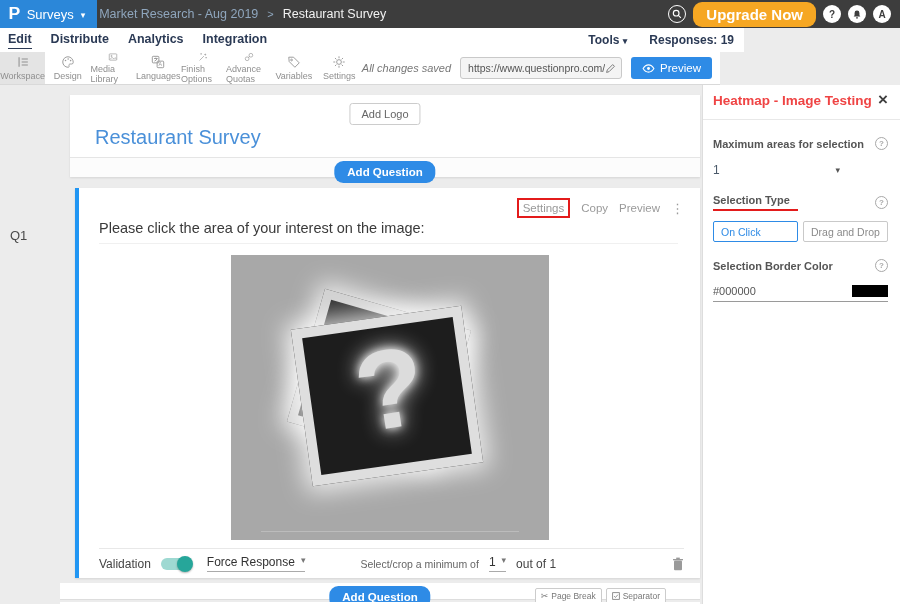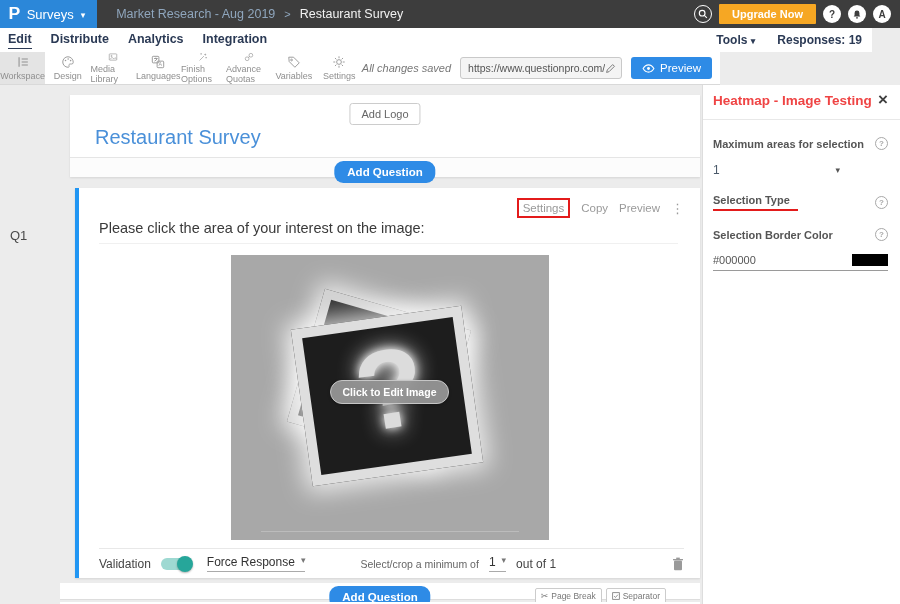--- a/index.html
+++ b/index.html
@@ -12,31 +12,31 @@
     color:#333;
   }
   svg { display:block; }
 
   
   .topbar { position:absolute; top:0; left:0; width:900px; height:28px; background:#3d3d3d; display:flex; align-items:center; z-index:30; }
   .logo-area { background:#2b87d9; height:28px; display:flex; align-items:center; padding:0 12px 0 9px; gap:7px; cursor:pointer; }
   .logo-p { color:#fff; font-size:16px; font-weight:bold; transform:scaleX(1.1); }
   .product-name { color:#fff; font-size:13px; }
   .logo-caret { color:#fff; font-size:9px; margin-top:1px; }
-  .breadcrumb { display:flex; align-items:center; gap:9px; margin-left:19px; font-size:12.5px; }
+  .breadcrumb { display:flex; align-items:center; gap:9px; margin-left:2px; font-size:12.5px; }
   .crumb-parent { color:#8fa6bd; cursor:pointer; }
   .crumb-sep { color:#8fa6bd; font-size:11px; }
   .crumb-current { color:#f2f2f2; }
   .topbar-right { margin-left:auto; display:flex; align-items:center; gap:7px; padding-right:9px; }
   .circle-outline { width:18px; height:18px; border:1.5px solid #fff; border-radius:50%; display:flex; align-items:center; justify-content:center; cursor:pointer; }
   .circle-solid { width:18px; height:18px; background:#fff; border-radius:50%; display:flex; align-items:center; justify-content:center; color:#3d3d3d; font-size:10px; font-weight:bold; cursor:pointer; }
-  .upgrade-btn { background:#f6a723; color:#fff; font-size:11px; font-weight:bold; padding:4px 13px; border-radius:1px; cursor:pointer; }
-
-  
-  .navrow { position:absolute; top:28px; left:0; width:872px; height:24px; background:#fff; display:flex; align-items:center; z-index:29; }
+  .upgrade-btn { background:#f6a723; color:#fff; font-size:15px; font-weight:bold; padding:4px 13px; border-radius:9px; cursor:pointer; }
+
+  
+  .navrow { position:absolute; top:28px; left:0; width:744px; height:24px; background:#fff; display:flex; align-items:center; z-index:29; }
   .nav-tabs { display:flex; padding-left:8px; }
   .nav-tab { font-size:12.5px; font-weight:bold; color:#2b3a55; margin-right:19px; padding-bottom:2px; cursor:pointer; }
   .nav-tab.active { border-bottom:1px solid #2b3a55; }
   .nav-right { margin-left:auto; display:flex; align-items:center; gap:22px; padding-right:10px; font-size:12px; font-weight:bold; color:#2b3a55; }
   .tools-caret { font-size:9px; }
 
   
   .toolbar { position:absolute; top:52px; left:0; width:720px; height:33px; background:#fff; border-bottom:1px solid #d9d9d9; display:flex; align-items:stretch; z-index:28; }
   .tool-item { width:60px; display:flex; flex-direction:column; align-items:center; justify-content:center; gap:2px; color:#8f8f8f; font-size:9px; cursor:pointer; }
   .tool-item.active { background:#e4e4e4; }
@@ -258,21 +258,20 @@
     <span class="q-action">Preview</span>
     <span class="kebab">⋮</span>
   </div>
   <div class="q-text">Please click the area of your interest on the image:</div>
   <div class="q-text-divider"></div>
 
   <div class="img-ph">
     <div class="photo photo-back"></div>
     <div class="photo photo-front"></div>
     <div class="ph-qmark">?</div>
-    <div class="edit-pill">Click to Edit Image</div>
     <div class="ph-line"></div>
   </div>
 
   <div class="validation-row">
     <span>Validation</span>
     <span class="toggle">
         <span class="toggle-knob"></span>
       </span>
     <span class="dd-underline">
       <span>Force Response</span>
@@ -325,20 +324,24 @@
   </div>
   <div class="select-row">
     <span>1</span>
     <span class="select-caret">▾</span>
   </div>
 
   <div class="field-row">
     <span class="field-label red-underline">Selection Type</span>
     <span class="help-circle">?</span>
   </div>
+  <div class="type-buttons">
+    <span class="type-btn selected">On Click</span>
+    <span class="type-btn">Drag and Drop</span>
+  </div>
 
   <div class="field-row">
     <span class="field-label">Selection Border Color</span>
     <span class="help-circle">?</span>
   </div>
   <div class="color-input-row">
     <span class="color-value">#000000</span>
     <span class="color-swatch"></span>
   </div>
 </div>

